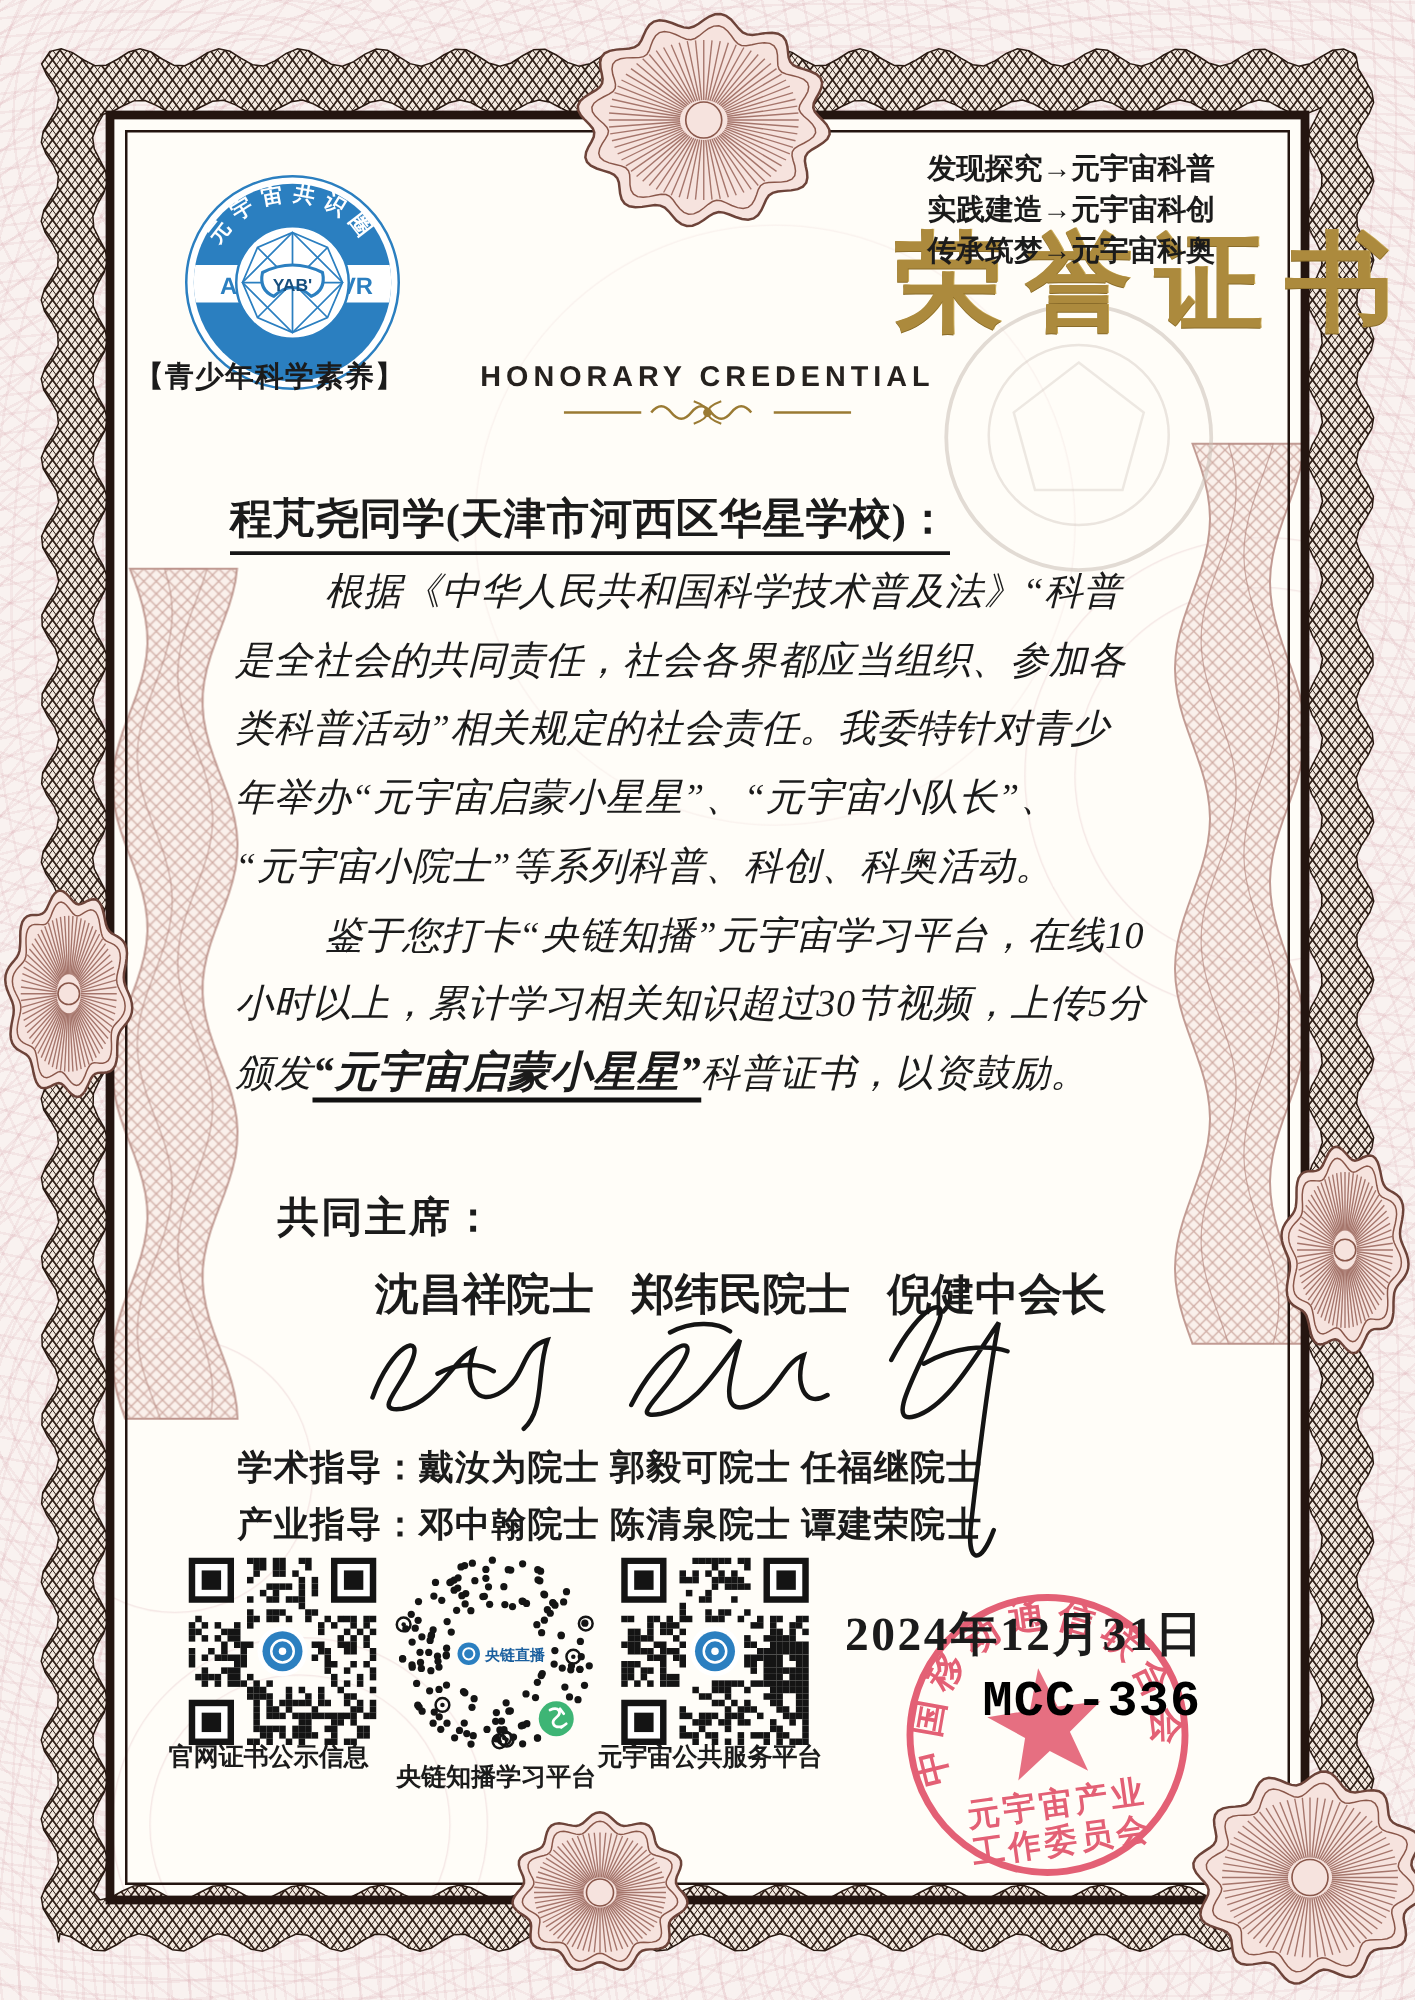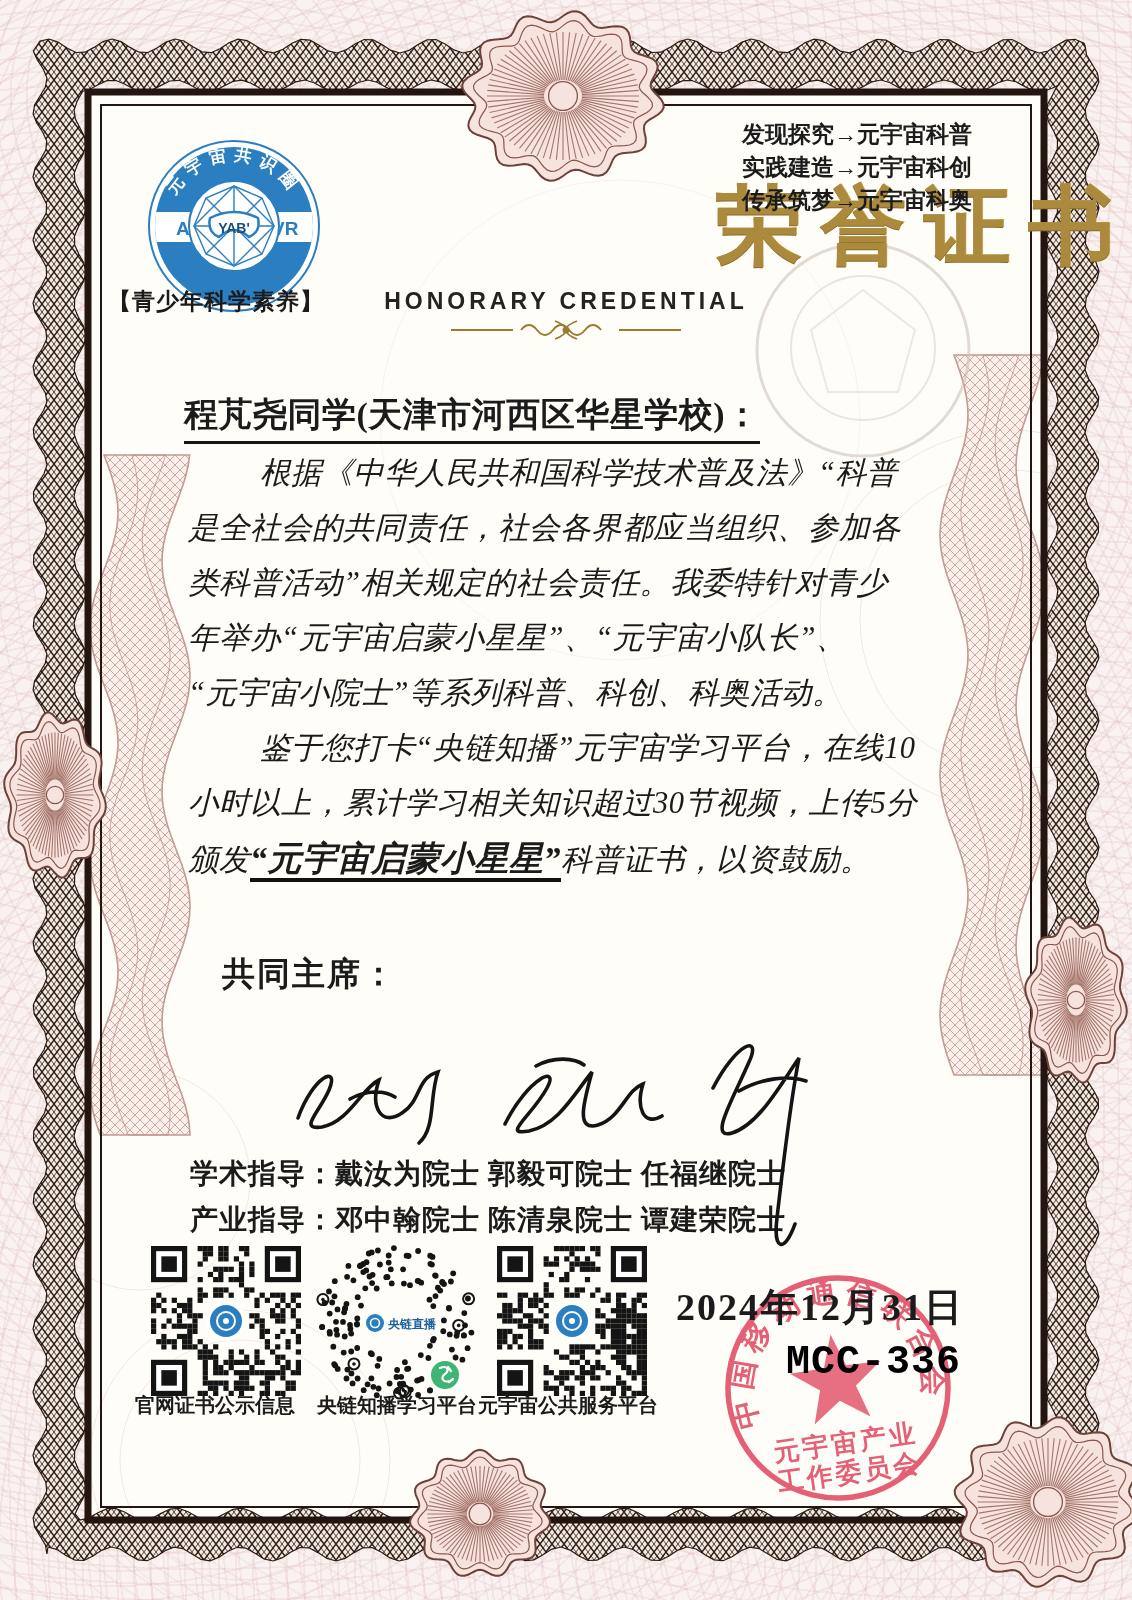--- a/index.html
+++ b/index.html
@@ -551,20 +551,25 @@
     <div class="bl">是全社会的共同责任，社会各界都应当组织、参加各</div>
     <div class="bl">类科普活动”相关规定的社会责任。我委特针对青少</div>
     <div class="bl">年举办“元宇宙启蒙小星星”、“元宇宙小队长”、</div>
     <div class="bl">“元宇宙小院士”等系列科普、科创、科奥活动。</div>
     <div class="bl ind">鉴于您打卡“央链知播”元宇宙学习平台，在线10</div>
     <div class="bl">小时以上，累计学习相关知识超过30节视频，上传5分</div>
     <div class="bl"><span>颁发</span><span class="hl">“元宇宙启蒙小星星”</span><span>科普证书，以资鼓励。</span></div>
   </div>
 
   <div class="abs cochair cn">共同主席：</div>
+  <div class="abs chairs cn">
+    <span>沈昌祥院士</span>
+    <span>郑纬民院士</span>
+    <span>倪健中会长</span>
+  </div>
 
   <div class="abs advis cn"><span>学术指导：</span><span>戴汝为院士 郭毅可院士 任福继院士</span></div>
   <div class="abs advis advis2 cn"><span>产业指导：</span><span>邓中翰院士 陈清泉院士 谭建荣院士</span></div>
 
   <svg class="abs qrblock" style="left:148px;" width="150" height="150" viewBox="0 0 150 150">
       <g id="qr1">
         <rect x="0.0" y="51.7" width="5.2" height="5.2" fill="#141414"></rect>
         <rect x="0.0" y="56.9" width="5.2" height="5.2" fill="#141414"></rect>
         <rect x="0.0" y="62.1" width="5.2" height="5.2" fill="#141414"></rect>
         <rect x="0.0" y="72.4" width="5.2" height="5.2" fill="#141414"></rect>
@@ -1261,21 +1266,21 @@
         <rect x="5.172413793103448" y="118.96551724137932" width="25.862068965517242" height="25.862068965517242" fill="#fff"></rect>
         <rect x="10.344827586206897" y="124.13793103448276" width="15.517241379310345" height="15.517241379310345" fill="#141414"></rect>
         <circle cx="75" cy="75" r="20" fill="#fff"></circle>
         <circle cx="75" cy="75" r="16" fill="#2b7fc0"></circle>
         <circle cx="75" cy="75" r="9" fill="none" stroke="#fff" stroke-width="2"></circle>
         <circle cx="75" cy="75" r="3" fill="#fff"></circle>
       </g>
     </svg>
 
   <div class="abs qlabel cn" style="left:115px;">官网证书公示信息</div>
-  <div class="abs qlabel cn" style="left:297px;">央链知播学习平台</div>
+  <div class="abs qlabel cn" style="left:297px;margin-top:16px;">央链知播学习平台</div>
   <div class="abs qlabel cn" style="left:468px;">元宇宙公共服务平台</div>
 
   <svg id="sealsvg" width="1132" height="1600" viewBox="0 0 1132 1600">
     <g transform="rotate(-8 838 1388)" opacity="0.88">
       <circle cx="838" cy="1388" r="110" fill="none" stroke="#e04a62" stroke-width="5.5"></circle>
       <path d="M838,1334 L849.2,1366.6 L883.7,1367.2 L856.1,1387.9 L866.2,1420.8 L838,1401 L809.8,1420.8 L819.9,1387.9 L792.3,1367.2 L826.8,1366.6 Z" fill="#e04a62" opacity="0.9"></path>
       <path id="sealArc" d="M760,1424 A86,86 0 1 1 916,1424" fill="none"></path>
       <text font-size="29" font-weight="bold" fill="#e04a62" letter-spacing="7" font-family="Liberation Serif, serif">
         <textPath href="#sealArc" startOffset="50%" text-anchor="middle">中国移动通信联合会</textPath>
       </text>

